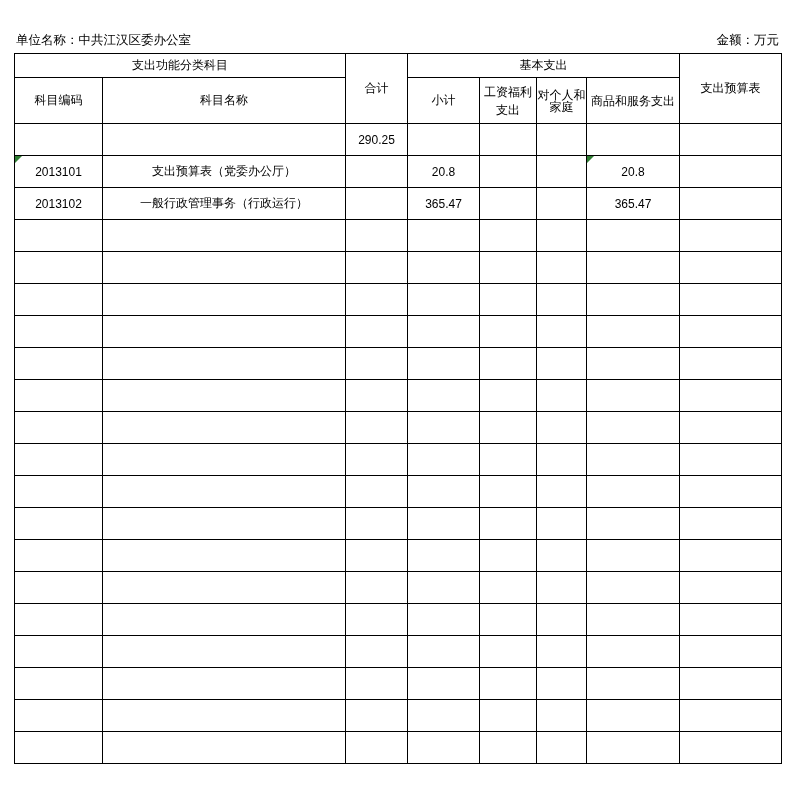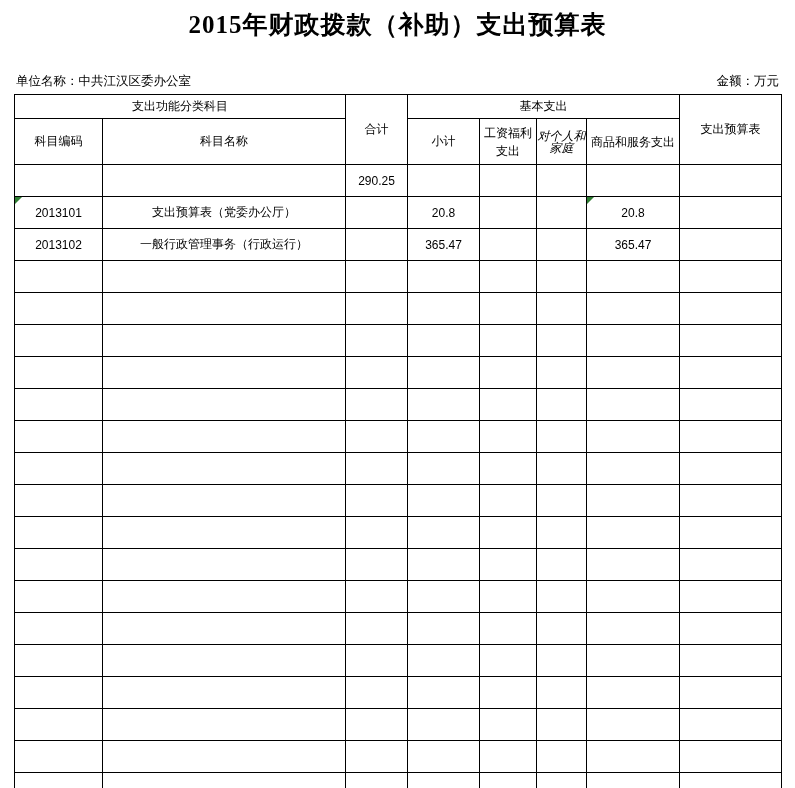--- a/index.html
+++ b/index.html
@@ -70,21 +70,20 @@
     padding-left: 25px;
   }
   .h-narrow {
     font-size: 11px;
     line-height: 18px;
     margin-top: 24px;
   }
   .h-vnarrow {
     font-size: 11px;
     line-height: 12px;
-    font-style: italic;
   }
   .body-row td {
     height: 31px;
   }
   .cell-code {
     text-align: left;
     padding-left: 5px;
     font-size: 12px;
     position: relative;
     margin-left: 6px;
@@ -124,21 +123,20 @@
   .col-salary { width: 57px; }
   .col-person { width: 50px; }
   .col-goods { width: 93px; }
   .col-project { width: 102px; }
 </style>
 </head>
 <body>
 
 <div class="page">
 
-  <h1 class="doc-title">2015年财政拨款（补助）支出预算表</h1>
 
   <div class="meta-row">
     <div class="meta-left">
       <span>单位名称：</span><span>中共江汉区委办公室</span>
     </div>
     <div class="meta-right">金额：万元</div>
   </div>
 
   <table class="budget">
     <colgroup>

